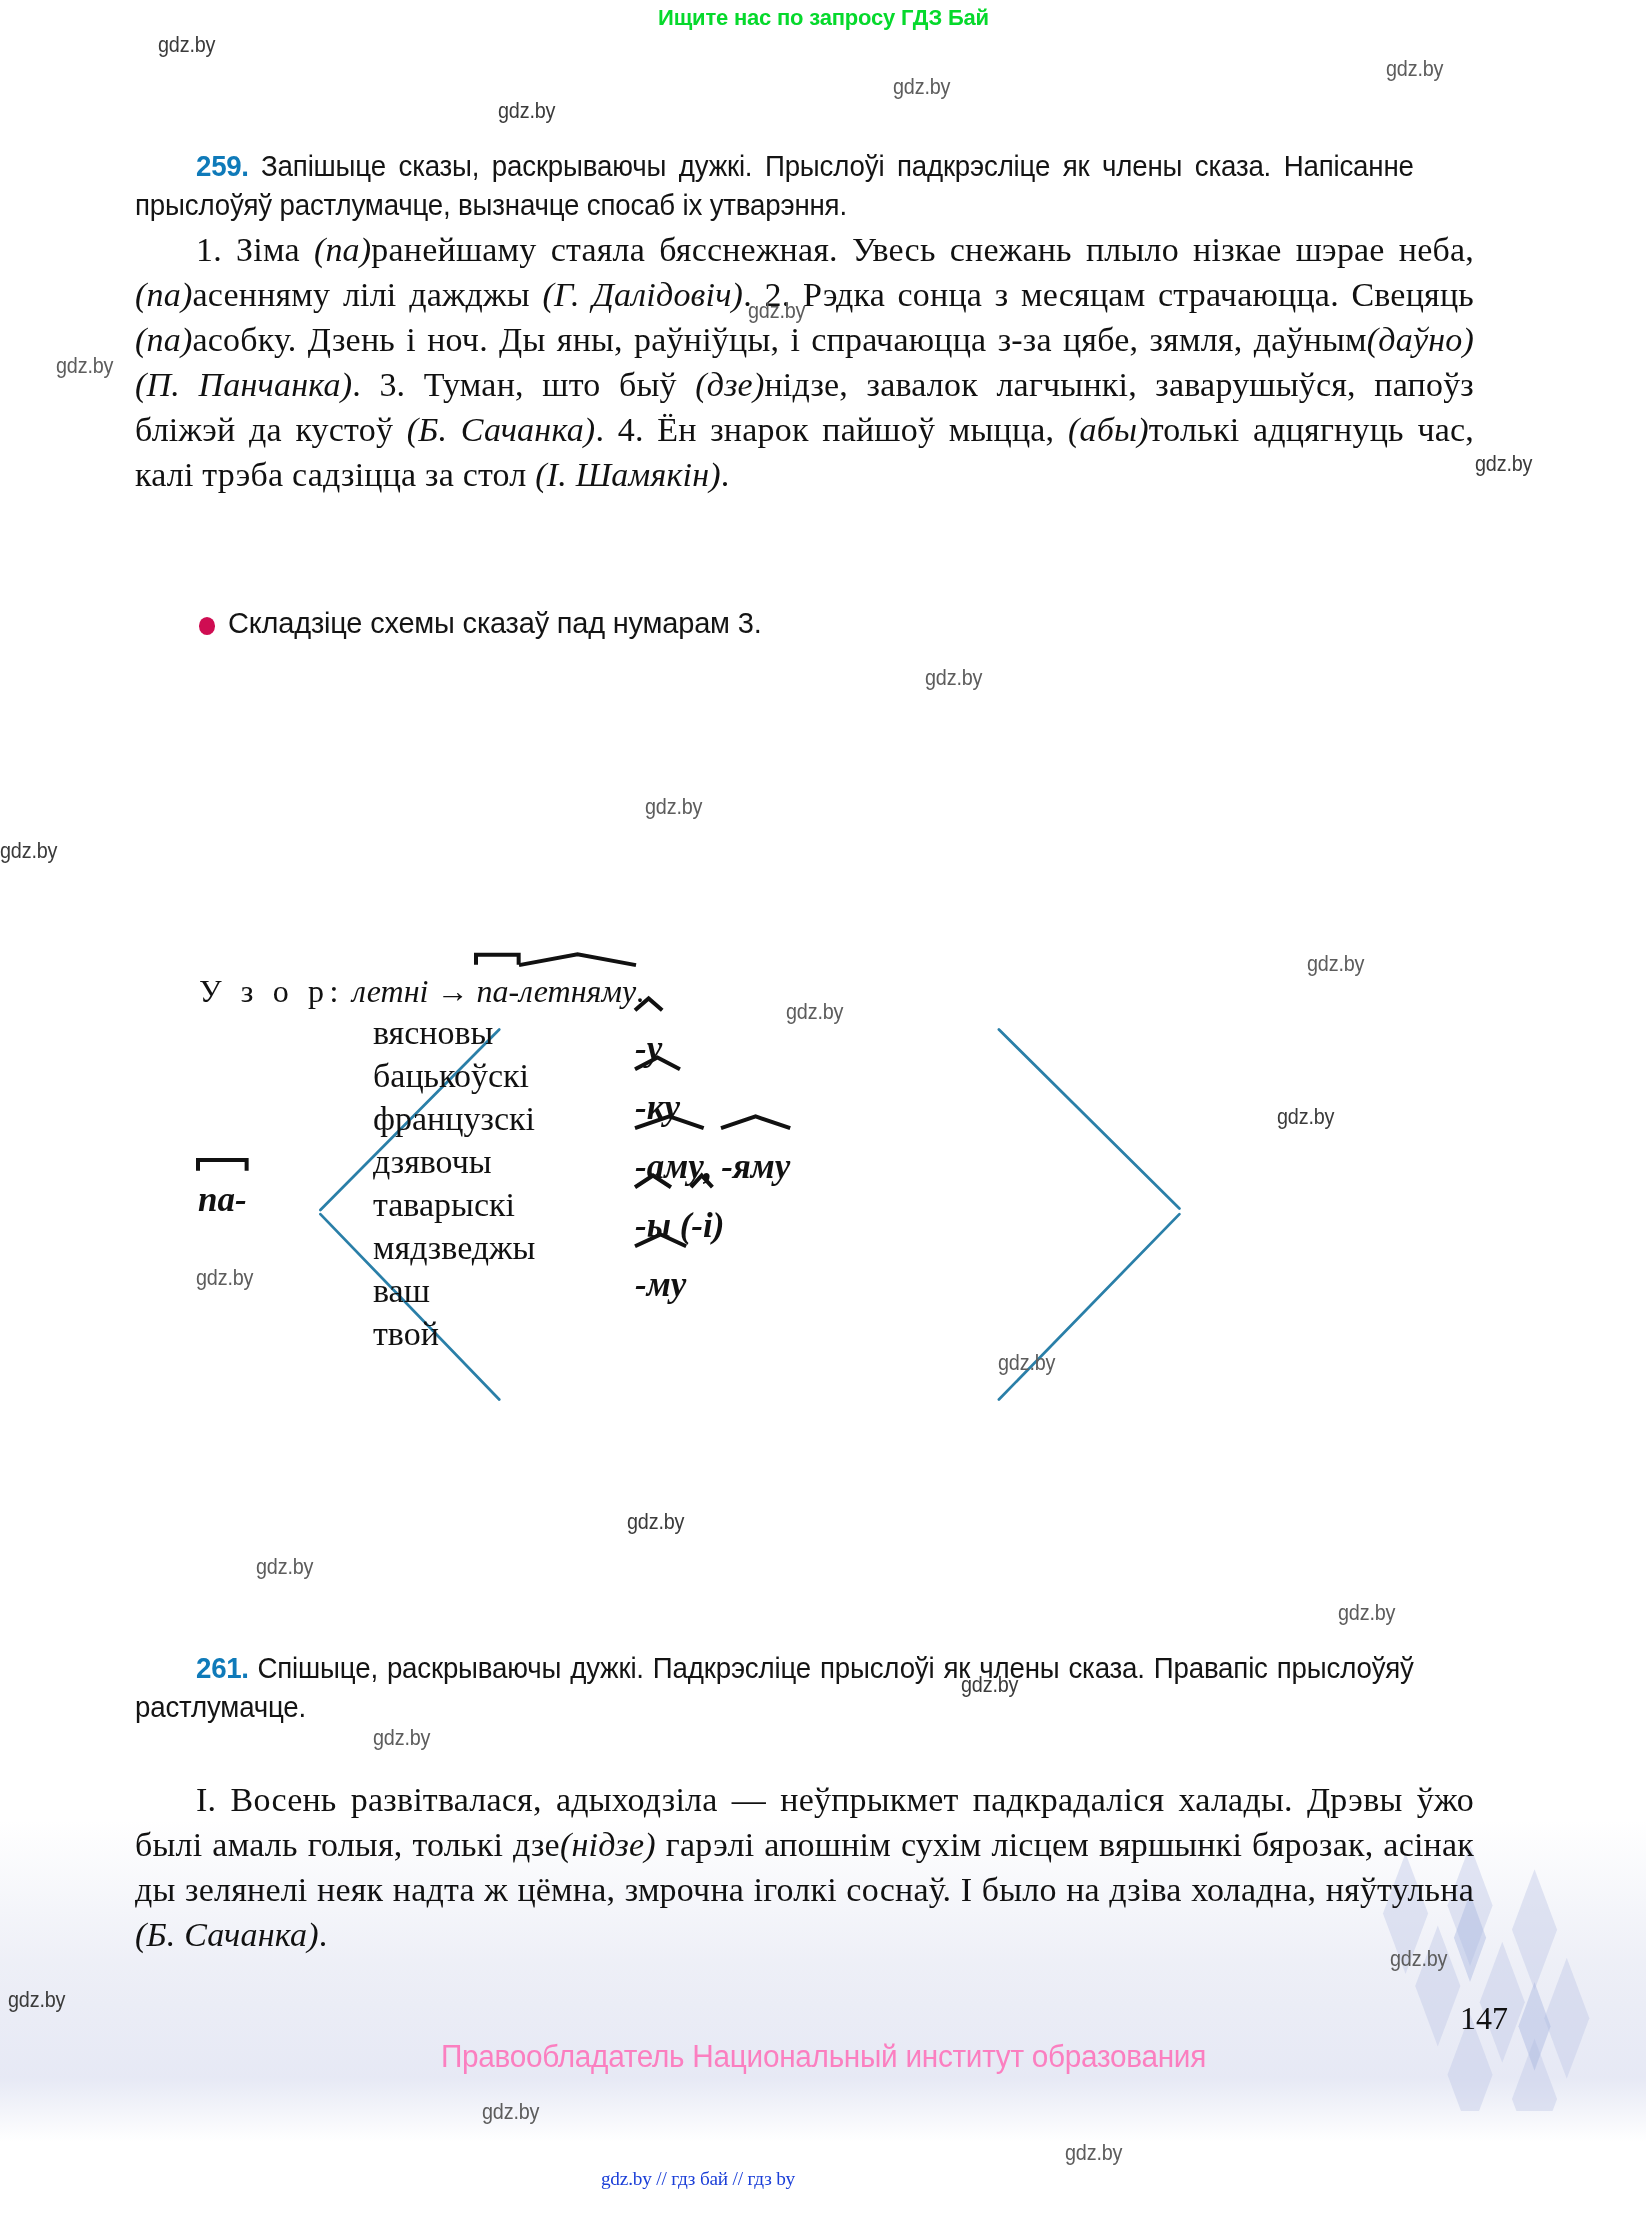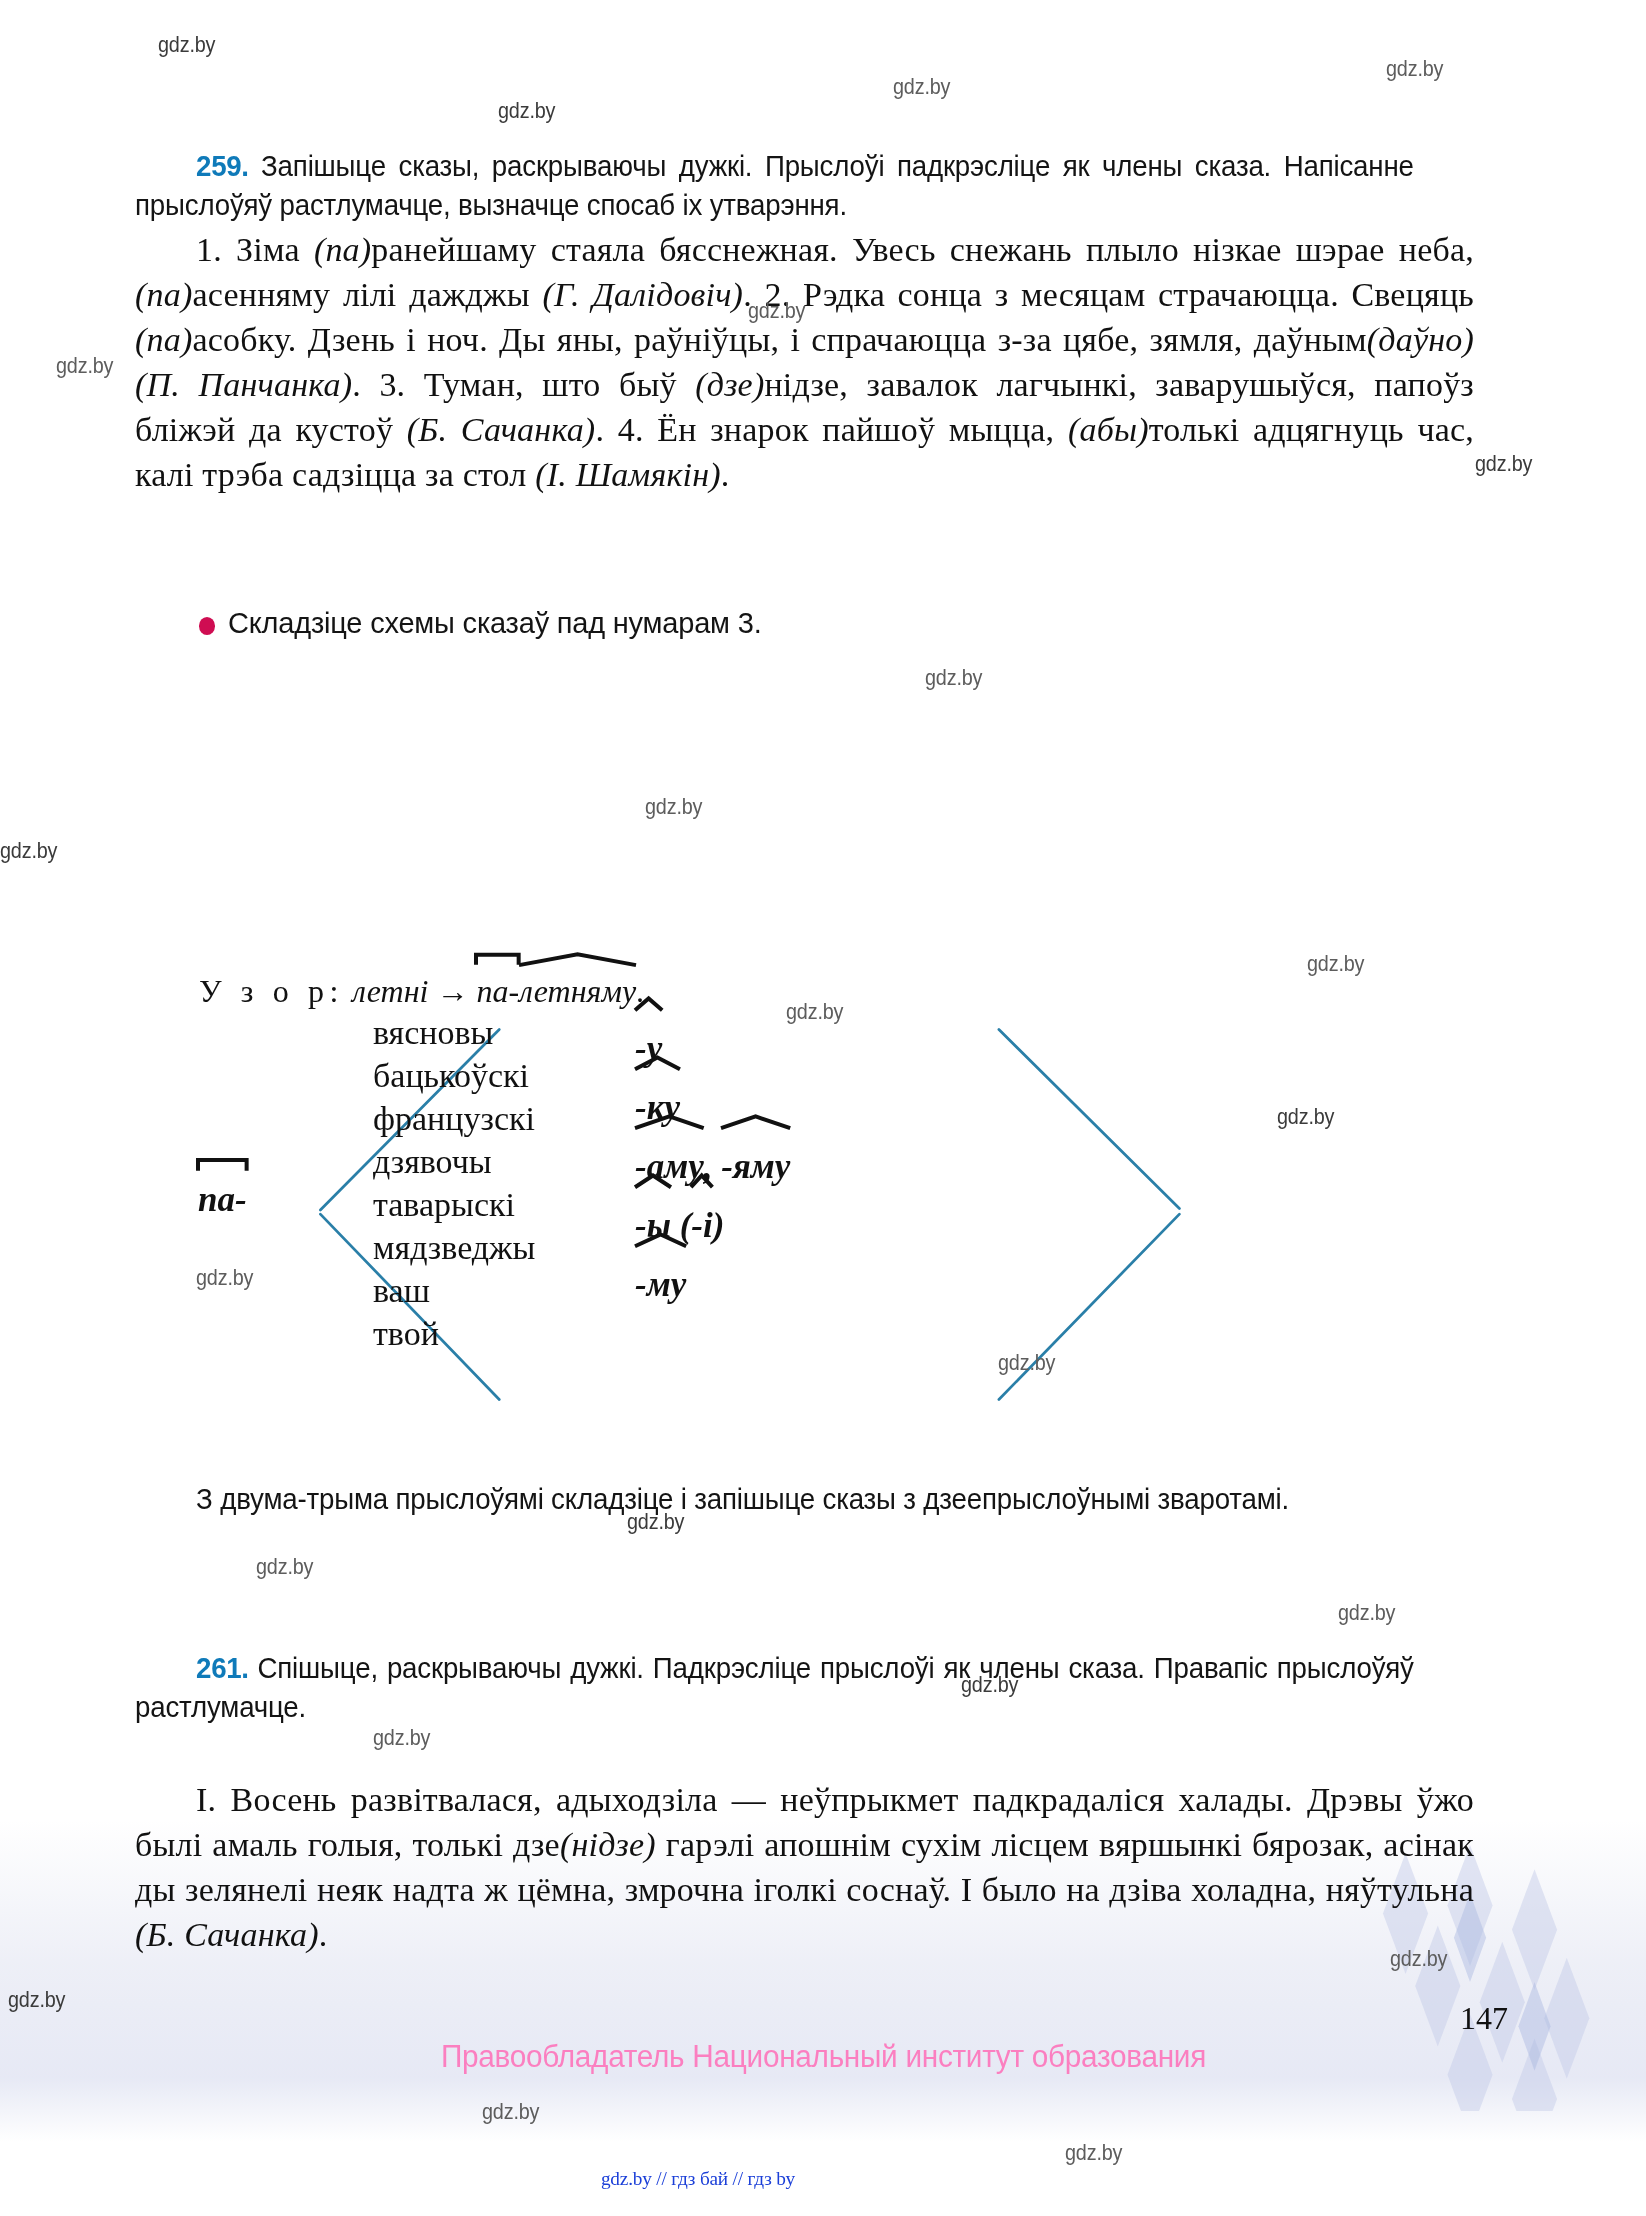--- a/index.html
+++ b/index.html
@@ -254,20 +254,21 @@
         <polygon points="170,210 198,285 170,360 142,285"></polygon>
         <polygon points="250,240 278,315 250,390 222,315"></polygon>
       </g>
       <g fill="#9fb0dd" opacity="0.45">
         <polygon points="170,60 190,115 170,170 150,115"></polygon>
         <polygon points="250,170 270,225 250,280 230,225"></polygon>
       </g>
     </svg>
   </div>
 
+  <div class="top-banner">Ищите нас по запросу ГДЗ Бай</div>
 
   <div class="col" style="top:118px;">
     <p class="instr"><span class="exnum">259.</span> <span>Запішыце сказы, раскрываючы дужкі. Прыслоўі падкрэсліце як члены сказа. Напісанне прыслоўяў растлумачце, вызначце спосаб іх утварэння.</span></p>
   </div>
 
   <div class="col" style="top:193px;">
     <p class="body-serif">1. Зіма <i>(па)</i>ранейшаму стаяла бясснежная. Увесь снежань плыло нізкае шэрае неба, <i>(па)</i>асенняму лілі дажджы <i>(Г. Далідовіч)</i>. 2. Рэдка сонца з месяцам страчаюцца. Свецяць <i>(па)</i>асобку. Дзень і ноч. Ды яны, раўніўцы, і спрачаюцца з-за цябе, зямля, даўным<i>(даўно) (П. Панчанка)</i>. 3. Туман, што быў <i>(дзе)</i>нідзе, завалок лагчынкі, заварушыўся, папоўз бліжэй да кустоў <i>(Б. Сачанка)</i>. 4. Ён знарок пайшоў мыцца, <i>(абы)</i>толькі адцягнуць час, калі трэба садзіцца за стол <i>(І. Шамякін)</i>.</p>
   </div>
 
   <div class="col" style="top:604px;">
@@ -354,23 +355,20 @@
               </svg>
             </span><span>-і</span></span><span>)</span></div>
       <div><span class="morph"><span class="mark">
               <svg viewBox="0 0 100 30" preserveAspectRatio="none">
                 <path d="M0,27 L50,3 L100,27" fill="none" stroke="#111" stroke-width="4" vector-effect="non-scaling-stroke"></path>
               </svg>
             </span><span>-му</span></span></div>
     </div>
   </div>
 
-  <div class="col" style="top:1451px;">
-    <p class="instr">З двума-трыма прыслоўямі складзіце і запішыце сказы з дзеепрыслоўнымі зваротамі.</p>
-  </div>
 
   <div class="col" style="top:1620px;">
     <p class="instr"><span class="exnum">261.</span> <span>Спішыце, раскрываючы дужкі. Падкрэсліце прыслоўі як члены сказа. Правапіс прыслоўяў растлумачце.</span></p>
   </div>
 
   <div class="col" style="top:1743px;">
     <p class="body-serif">I. Восень развітвалася, адыходзіла — неўпрыкмет падкрадаліся халады. Дрэвы ўжо былі амаль голыя, толькі дзе<i>(нідзе)</i> гарэлі апошнім сухім лісцем вяршынкі бярозак, асінак ды зелянелі неяк надта ж цёмна, змрочна іголкі соснаў. І было на дзіва холадна, няўтульна <i>(Б. Сачанка)</i>.</p>
   </div>
 
   <div class="pagenum">147</div>

